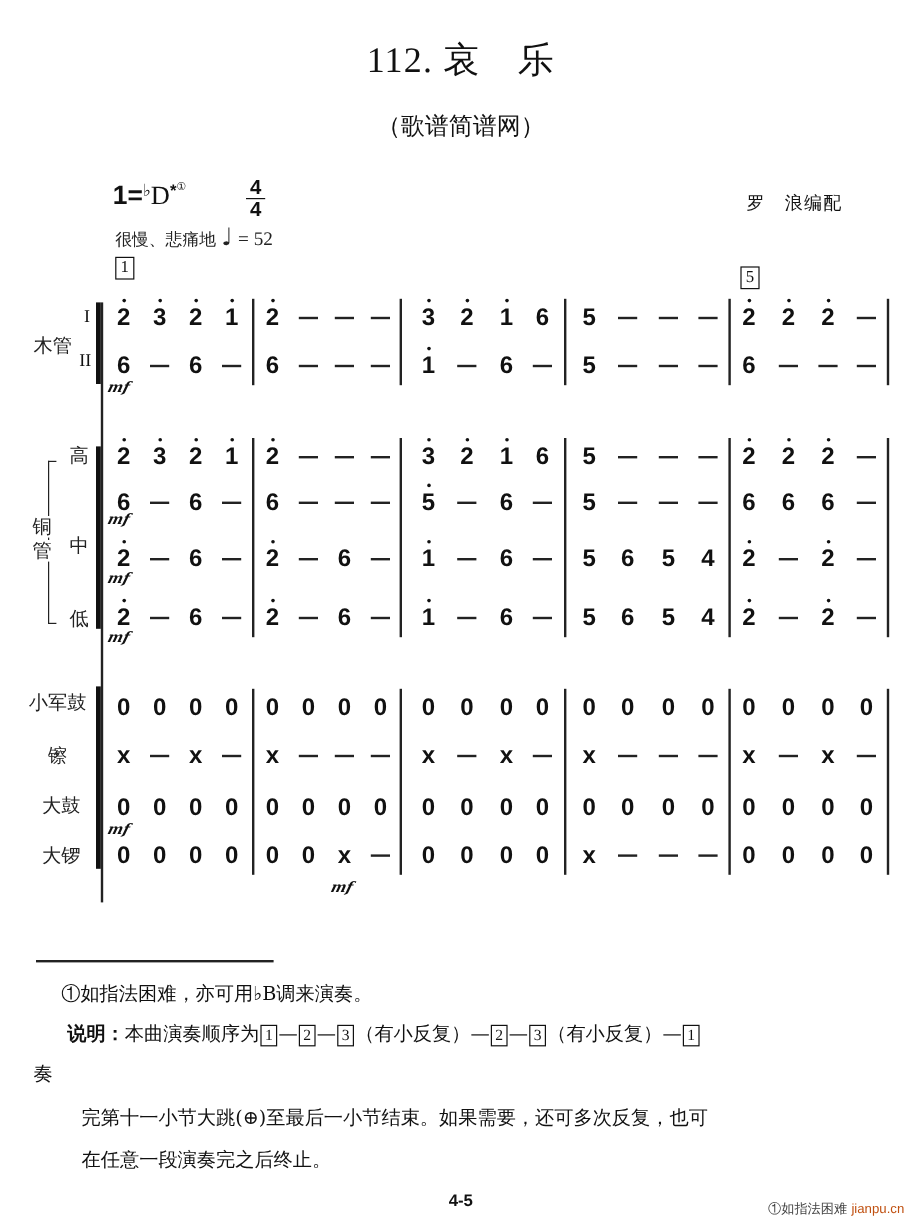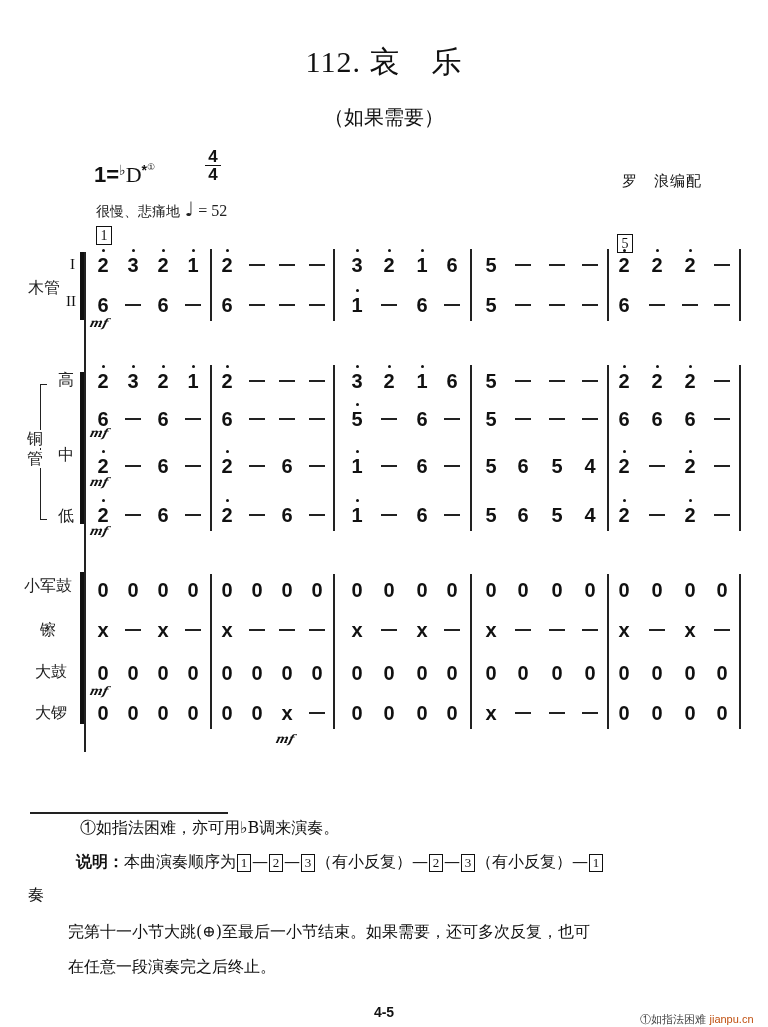--- a/index.html
+++ b/index.html
@@ -1,17 +1,17 @@
 <!DOCTYPE html>
 <html><head>
 <meta charset="utf-8">
 <style>
   html, body { margin:0; padding:0; background:#ffffff; }
   body { width:768px; height:1027px; position:relative; overflow:hidden; color:#111; font-family:"DejaVu Serif", serif; }
-  .abs { position:absolute;margin-top:12px; }
+  .abs { position:absolute; }
   .title { left:0; width:768px; top:30px; text-align:center; font-family:"Liberation Serif", serif; font-size:30px; letter-spacing:1px; }
   .subtitle { left:0; width:768px; top:92px; text-align:center; font-family:"DejaVu Serif", serif; font-size:20px; }
   .key { left:94px; top:150px; font-family:"Liberation Sans", sans-serif; font-weight:bold; font-size:22px; }
   .key .d { font-family:"Liberation Serif", serif; font-weight:normal; font-size:22px; }
   .key .flat { font-size:14px; vertical-align:top; font-weight:normal; }
   .key .star { font-size:14px; vertical-align:top; }
   .key .circ { font-size:9px; vertical-align:top; font-weight:normal; }
   .frac { position:absolute; left:205px; top:148px; font-family:"Liberation Sans", sans-serif; font-weight:bold; font-size:17px; line-height:17px; text-align:center; width:16px; }
   .frac .line { border-top:1.5px solid #111; margin:0; }
   .tempo { left:96px; top:185px; font-size:14px; color:#222; }
@@ -30,21 +30,21 @@
   .boxnum { display:inline-block; border:1.2px solid #111; width:12px; height:16px; line-height:16px; text-align:center; font-family:"Liberation Serif", serif; font-size:13px; vertical-align:middle; margin:0 1px; }
   .pagenum { left:0; width:768px; top:992px; text-align:center; font-family:"Liberation Sans", sans-serif; font-weight:bold; font-size:14px; }
   .watermark { left:640px; top:1000px; font-size:11px; color:#444; }
   .watermark .url { color:#c05010; font-family:"Liberation Sans", sans-serif; }
   .brace-l { position:absolute; border-left:1.5px solid #222; border-top:1.5px solid #222; border-bottom:1.5px solid #222; width:6px; }
 </style>
 </head>
 <body>
 
 <div class="abs title">112. 哀　乐</div>
-<div class="abs subtitle">（如果需要）</div>
+<div class="abs subtitle">（歌谱简谱网）</div>
 
 <div class="abs key">
   <span>1=</span><span class="flat">♭</span><span class="d">D</span><span class="star">*</span><span class="circ">①</span>
 </div>
 <div class="frac">
   <div>4</div>
   <div class="line"></div>
   <div>4</div>
 </div>
 <div class="abs tempo">
@@ -332,22 +332,22 @@
   </div>
 
 <div class="mf" style="left:90px;top:316px">mf</div>
 <div class="mf" style="left:90px;top:426px">mf</div>
 <div class="mf" style="left:90px;top:475px">mf</div>
 <div class="mf" style="left:90px;top:524px">mf</div>
 <div class="mf" style="left:90px;top:684px">mf</div>
 <div class="mf" style="left:276px;top:732px">mf</div>
 
 <div class="abs footnote-rule"></div>
-<div class="fn" style="left:80px;top:818px">①如指法困难，亦可用♭B调来演奏。</div>
-<div class="fn" style="left:76px;top:852px">
+<div class="fn" style="left:51px;top:818px">①如指法困难，亦可用♭B调来演奏。</div>
+<div class="fn" style="left:56px;top:852px">
   <b>说明：</b><span>本曲演奏顺序为</span><span class="boxnum">1</span><span>—</span><span class="boxnum">2</span><span>—</span><span class="boxnum">3</span><span>（有小反复）</span><span>—</span><span class="boxnum">2</span><span>—</span><span class="boxnum">3</span><span>（有小反复）</span><span>—</span><span class="boxnum">1</span>
 </div>
 <div class="fn" style="left:28px;top:885px">奏</div>
 <div class="fn" style="left:68px;top:922px">完第十一小节大跳(⊕)至最后一小节结束。如果需要，还可多次反复，也可</div>
 <div class="fn" style="left:68px;top:957px">在任意一段演奏完之后终止。</div>
 
 <div class="abs pagenum">4-5</div>
 <div class="abs watermark">
   <span>①如指法困难</span>
   <span class="url">jianpu.cn</span>

